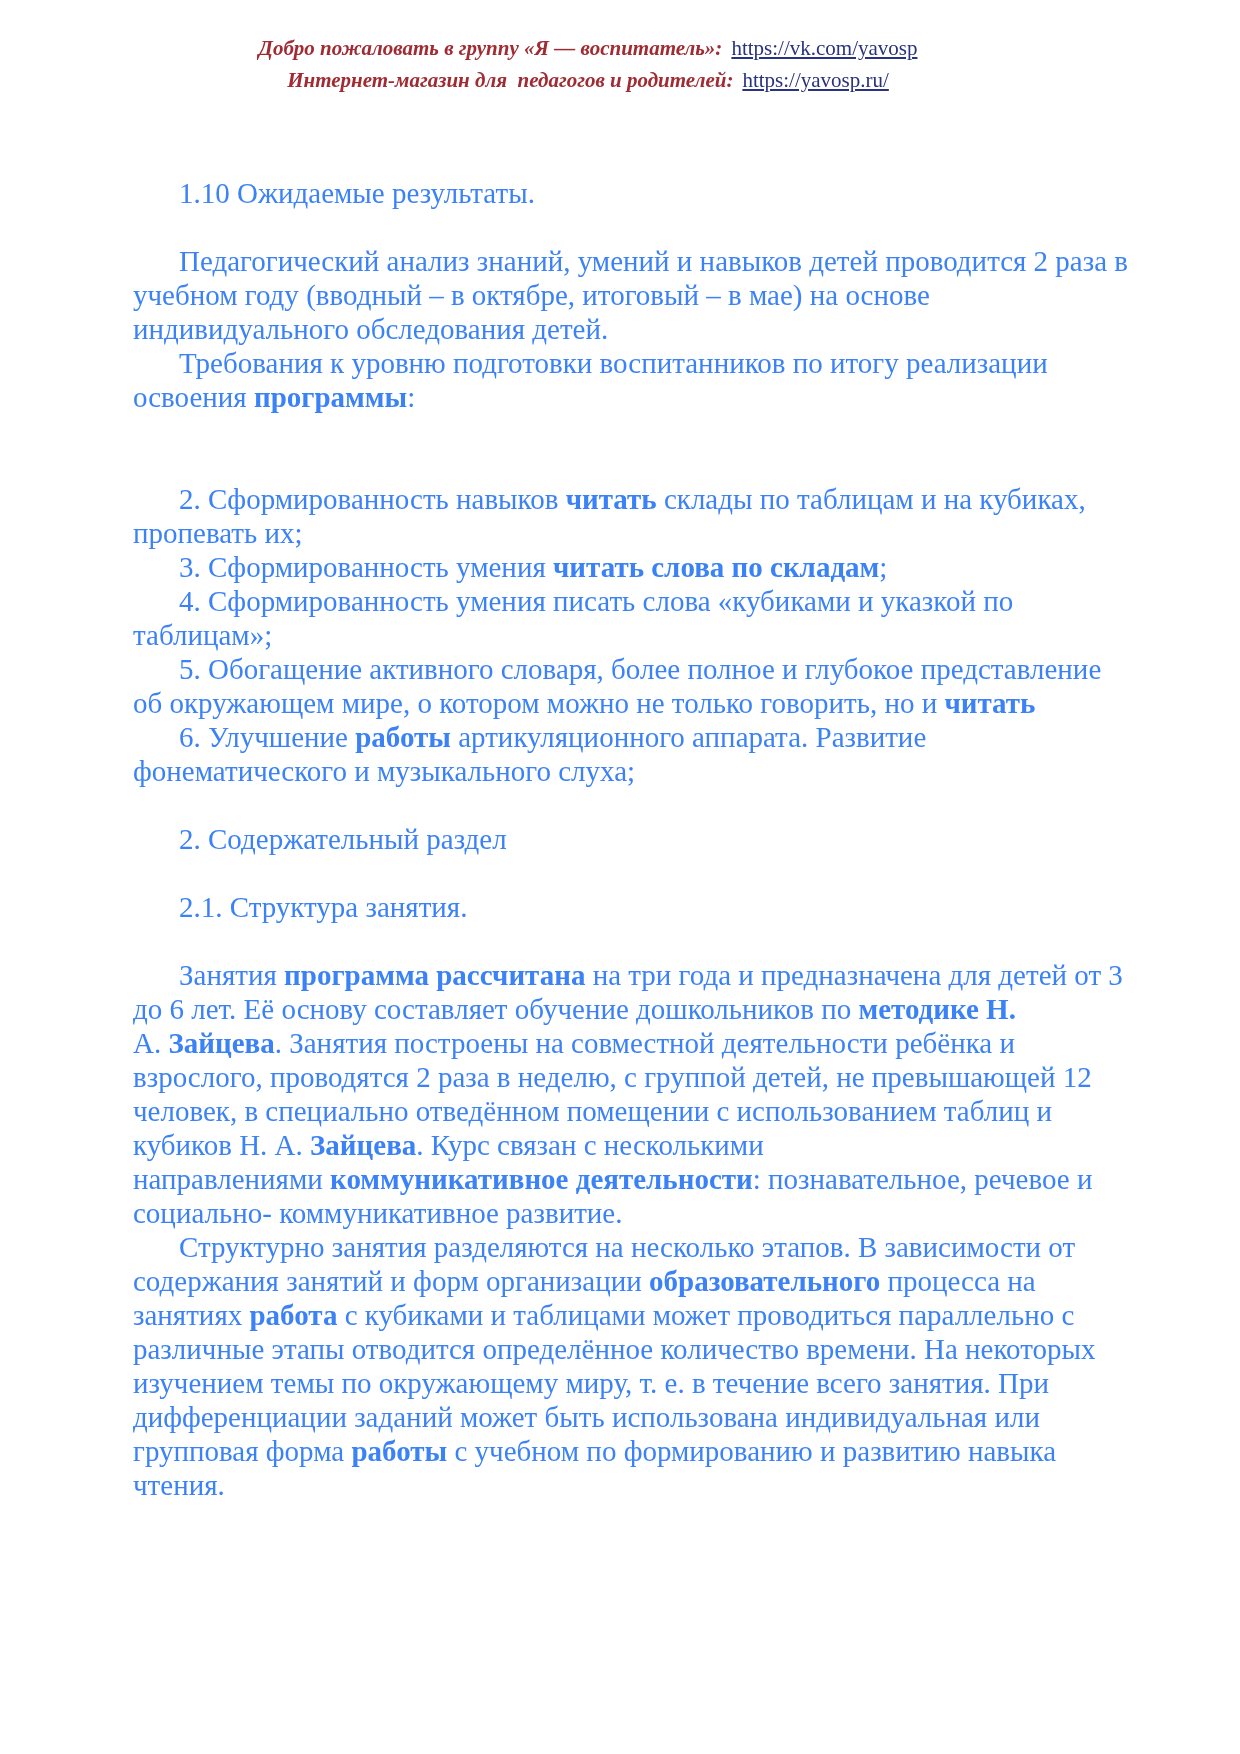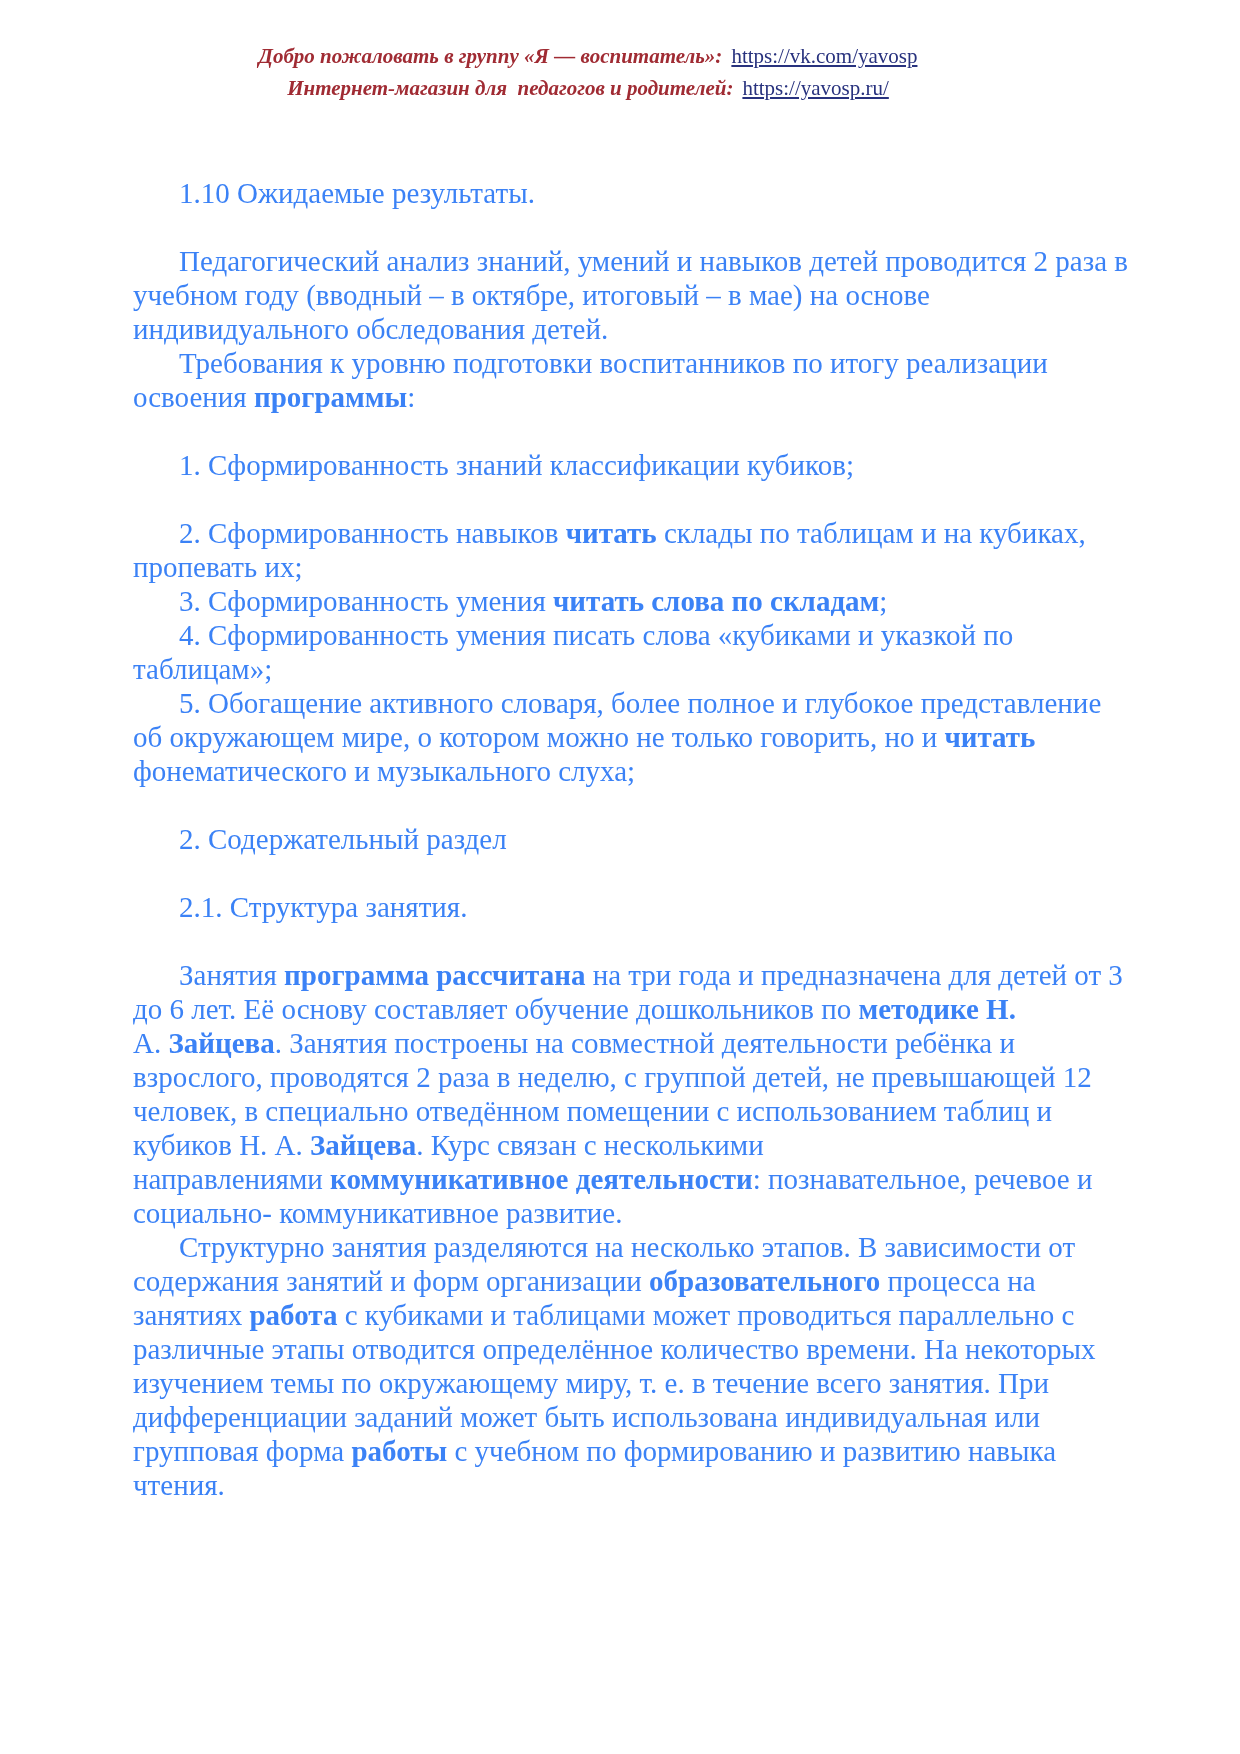--- a/index.html
+++ b/index.html
@@ -8,21 +8,21 @@
     height: 1754px;
     background: #ffffff;
     position: relative;
     font-family: "Liberation Serif", serif;
     overflow: hidden;
   }
 
   
   .page-header {
     position: absolute;
-    top: 40px;
+    top: 32px;
     left: 0;
     width: 1176px;
     text-align: center;
     font-size: 21px;
     line-height: 32px;
     font-weight: bold;
     font-style: italic;
     color: #A02B33;
   }
   .hline { white-space: pre; }
@@ -60,29 +60,29 @@
 
 <div class="doc">
     <div class="line indent"><span>1.10 Ожидаемые результаты.</span></div>
     <div class="line">&nbsp;</div>
     <div class="line indent"><span>Педагогический анализ знаний, умений и навыков детей проводится 2 раза в</span></div>
     <div class="line"><span>учебном году </span><span class="i">(вводный – в октябре, итоговый – в мае)</span><span> на основе</span></div>
     <div class="line"><span>индивидуального обследования детей.</span></div>
     <div class="line indent"><span>Требования к уровню подготовки воспитанников по итогу реализации</span></div>
     <div class="line"><span>освоения </span><span class="b">программы</span><span>:</span></div>
     <div class="line">&nbsp;</div>
-    <div class="line indent"><span>1. Сформированность знаний классификации кубиков;</span></div>
     <div class="line">&nbsp;</div>
     <div class="line indent"><span>2. Сформированность навыков </span><span class="b">читать</span><span> склады по таблицам и на кубиках,</span></div>
     <div class="line"><span>пропевать их;</span></div>
     <div class="line indent"><span>3. Сформированность умения </span><span class="b">читать слова по складам</span><span>;</span></div>
     <div class="line indent"><span>4. Сформированность умения писать слова </span><span class="i">«кубиками и указкой по</span></div>
     <div class="line"><span class="i">таблицам»</span><span>;</span></div>
     <div class="line indent"><span>5. Обогащение активного словаря, более полное и глубокое представление</span></div>
     <div class="line"><span>об окружающем мире, о котором можно не только говорить, но и </span><span class="b">читать</span></div>
+    <div class="line indent"><span>6. Улучшение </span><span class="b">работы</span><span> артикуляционного аппарата. Развитие</span></div>
     <div class="line"><span>фонематического и музыкального слуха;</span></div>
     <div class="line">&nbsp;</div>
     <div class="line indent"><span>2. Содержательный раздел</span></div>
     <div class="line">&nbsp;</div>
     <div class="line indent"><span>2.1. Структура занятия.</span></div>
     <div class="line">&nbsp;</div>
     <div class="line indent"><span>Занятия </span><span class="b">программа рассчитана</span><span> на три года и предназначена для детей от 3</span></div>
     <div class="line"><span>до 6 лет. Её основу составляет обучение дошкольников по </span><span class="b">методике Н.</span></div>
     <div class="line"><span>А. </span><span class="b">Зайцева</span><span>. Занятия построены на совместной деятельности ребёнка и</span></div>
     <div class="line"><span>взрослого, проводятся 2 раза в неделю, с группой детей, не превышающей 12</span></div>

